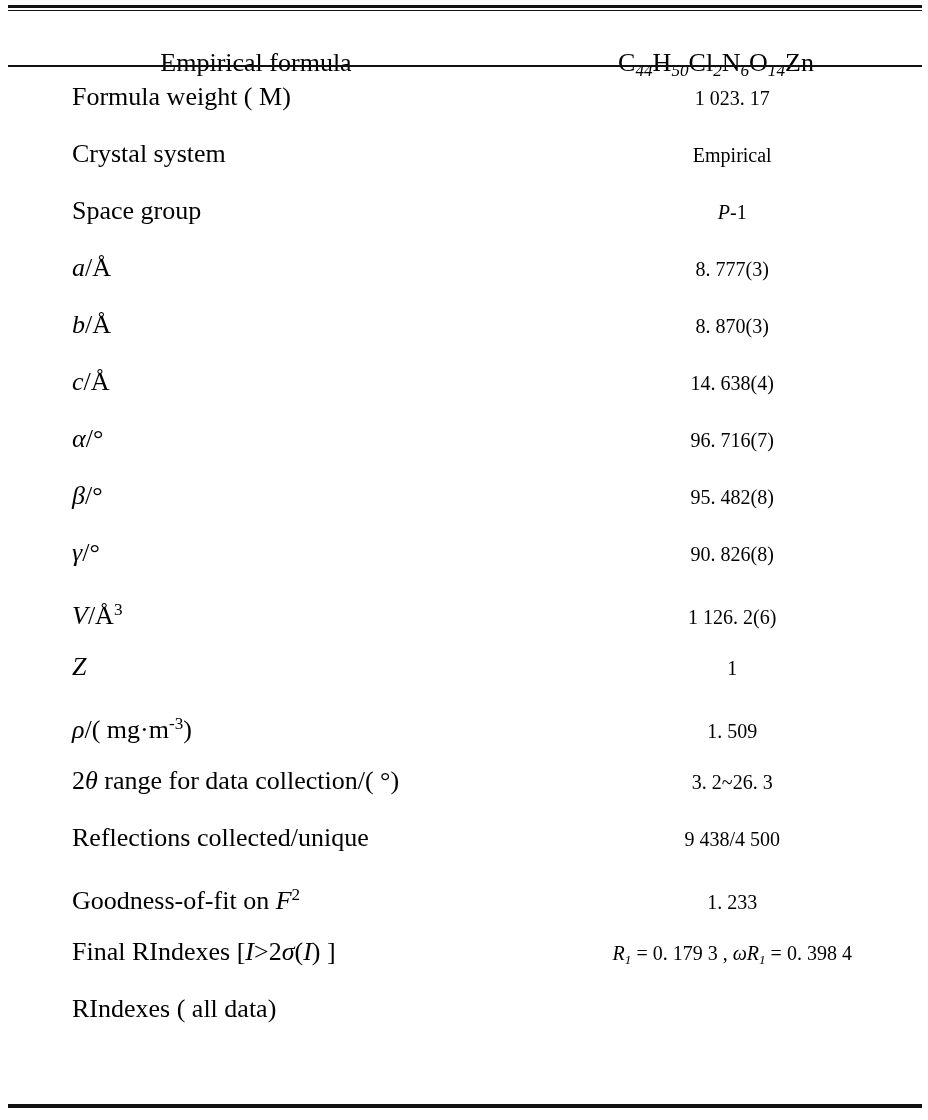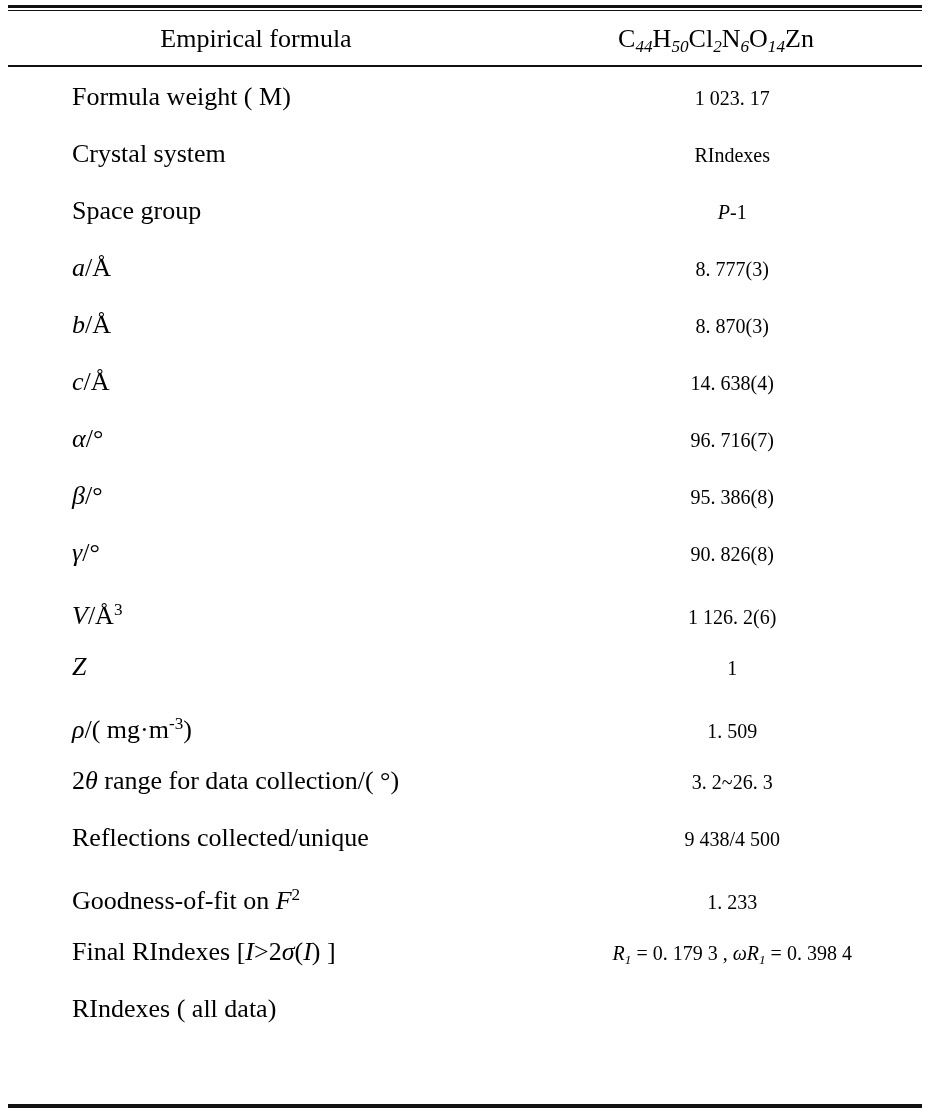--- a/index.html
+++ b/index.html
@@ -95,20 +95,21 @@
     line-height: 53px;
     white-space: nowrap;
   }
   .header-value {
     width: 408px;
     box-sizing: border-box;
     text-align: center;
     font-size: 26px;
     line-height: 53px;
     white-space: nowrap;
+    margin-top: 24px;
   }
 
   
   i, .it { font-style: italic; }
   sub {
     font-size: 0.66em;
     vertical-align: -0.28em;
     font-style: italic;
   }
   sup {
@@ -132,21 +133,21 @@
 
   <div class="rule rule-header"></div>
 
   <div class="rows">
       <div class="row">
         <div class="cell-label"><span>Formula weight ( M)</span></div>
         <div class="cell-value"><span>1 023. 17</span></div>
       </div>
       <div class="row">
         <div class="cell-label"><span>Crystal system</span></div>
-        <div class="cell-value"><span>RIndexes</span></div>
+        <div class="cell-value"><span>Empirical</span></div>
       </div>
       <div class="row">
         <div class="cell-label"><span>Space group</span></div>
         <div class="cell-value"><i>P</i><span>-1</span></div>
       </div>
       <div class="row">
         <div class="cell-label"><i>a</i><span>/Å</span></div>
         <div class="cell-value"><span>8. 777(3)</span></div>
       </div>
       <div class="row">
@@ -156,21 +157,21 @@
       <div class="row">
         <div class="cell-label"><i>c</i><span>/Å</span></div>
         <div class="cell-value"><span>14. 638(4)</span></div>
       </div>
       <div class="row">
         <div class="cell-label"><i>α</i><span>/°</span></div>
         <div class="cell-value"><span>96. 716(7)</span></div>
       </div>
       <div class="row">
         <div class="cell-label"><i>β</i><span>/°</span></div>
-        <div class="cell-value"><span>95. 386(8)</span></div>
+        <div class="cell-value"><span>95. 482(8)</span></div>
       </div>
       <div class="row">
         <div class="cell-label"><i>γ</i><span>/°</span></div>
         <div class="cell-value"><span>90. 826(8)</span></div>
       </div>
       <div class="row">
         <div class="cell-label"><i>V</i><span>/Å</span><sup>3</sup></div>
         <div class="cell-value"><span>1 126. 2(6)</span></div>
       </div>
       <div class="row">

